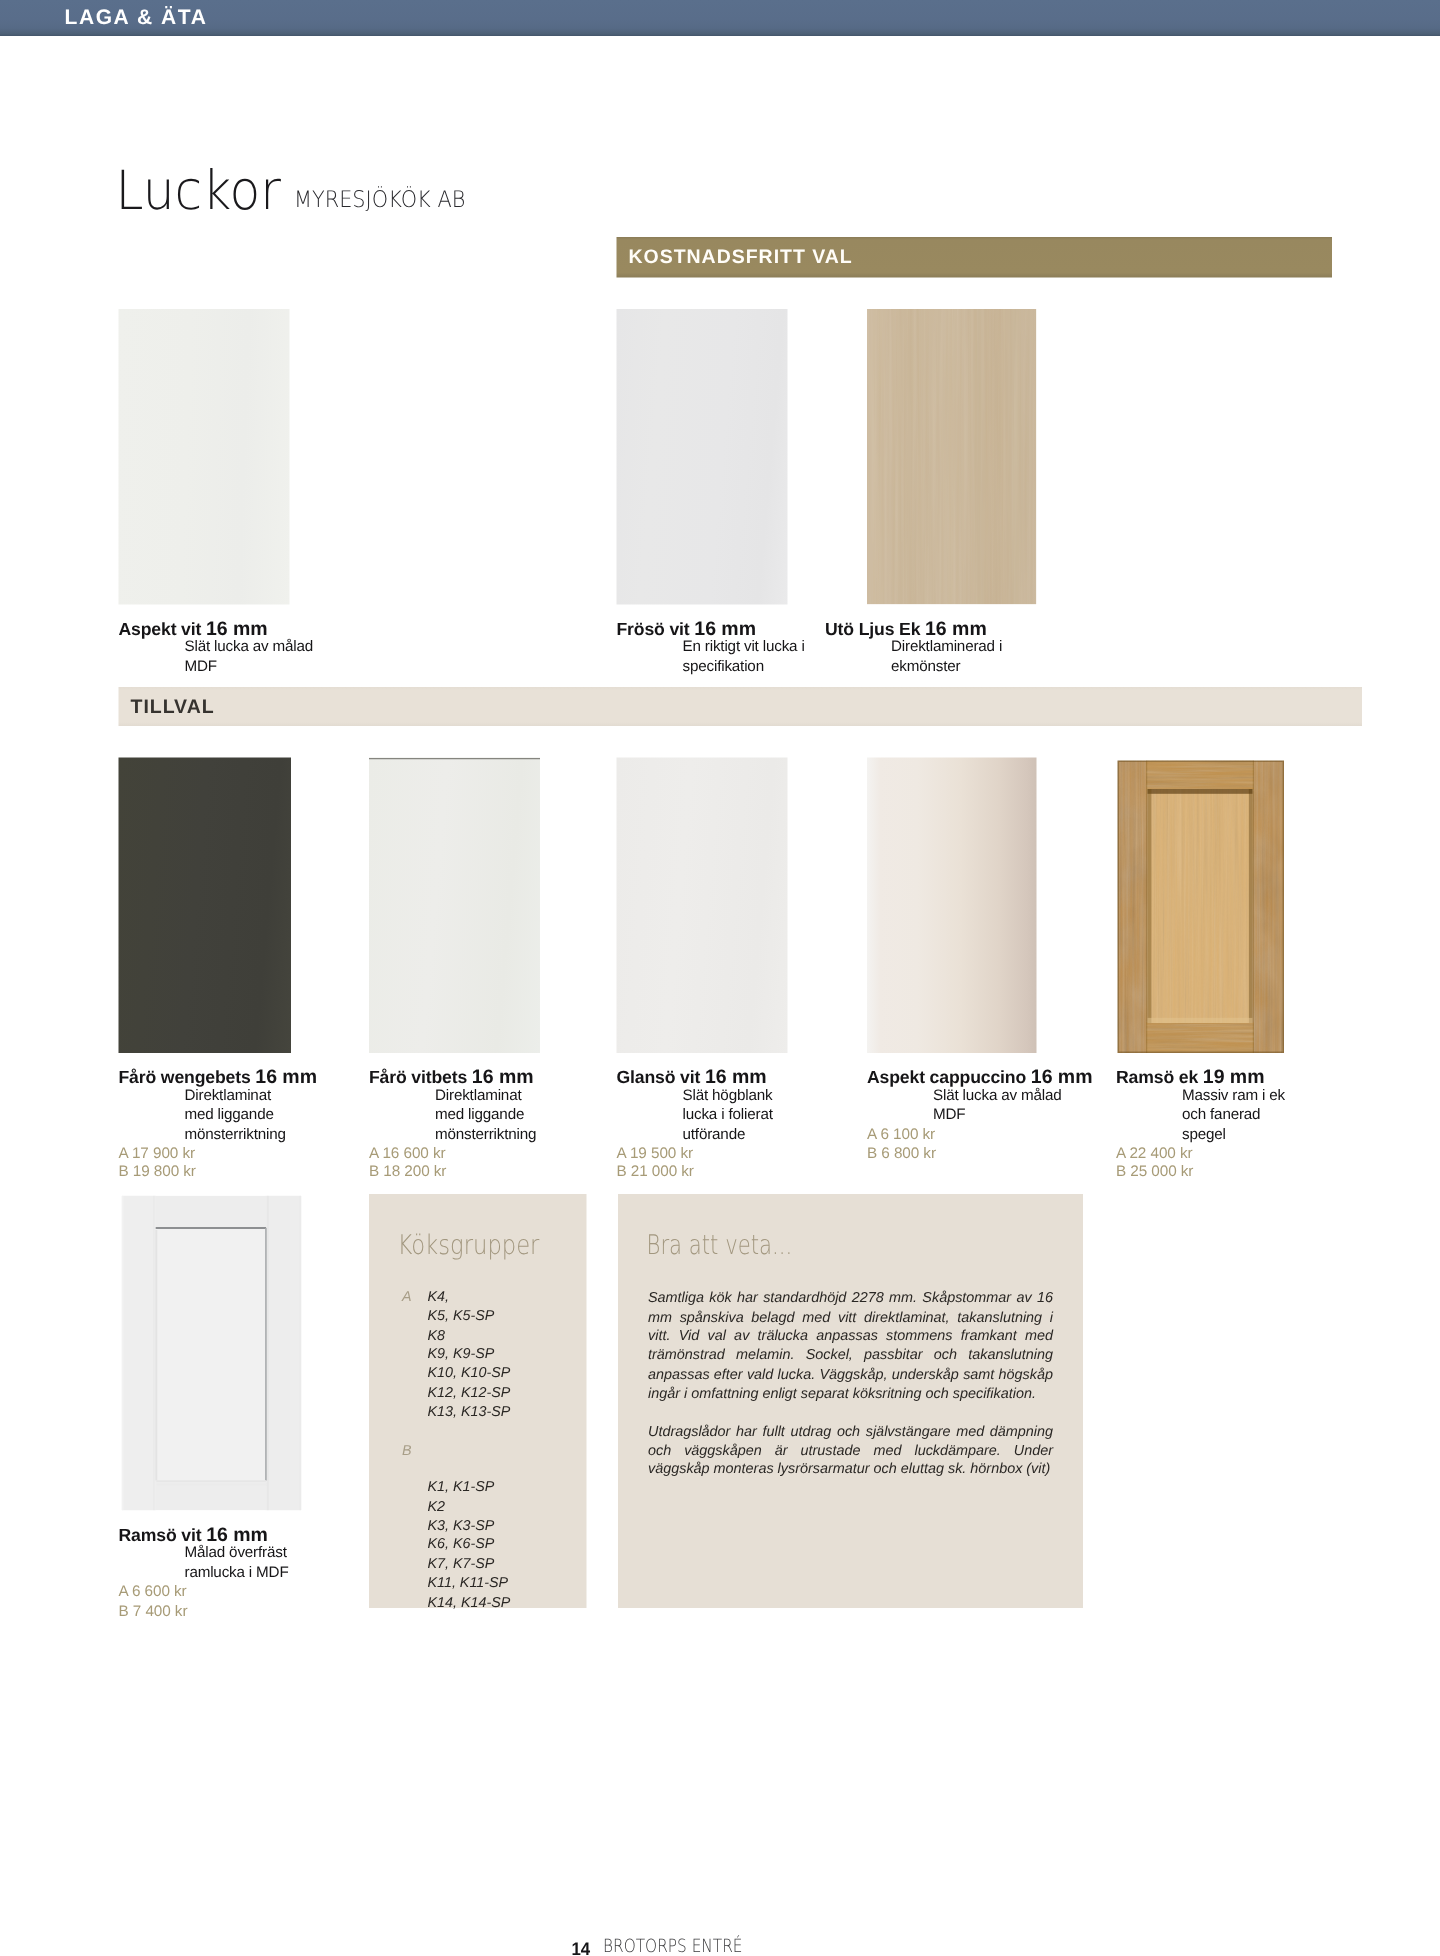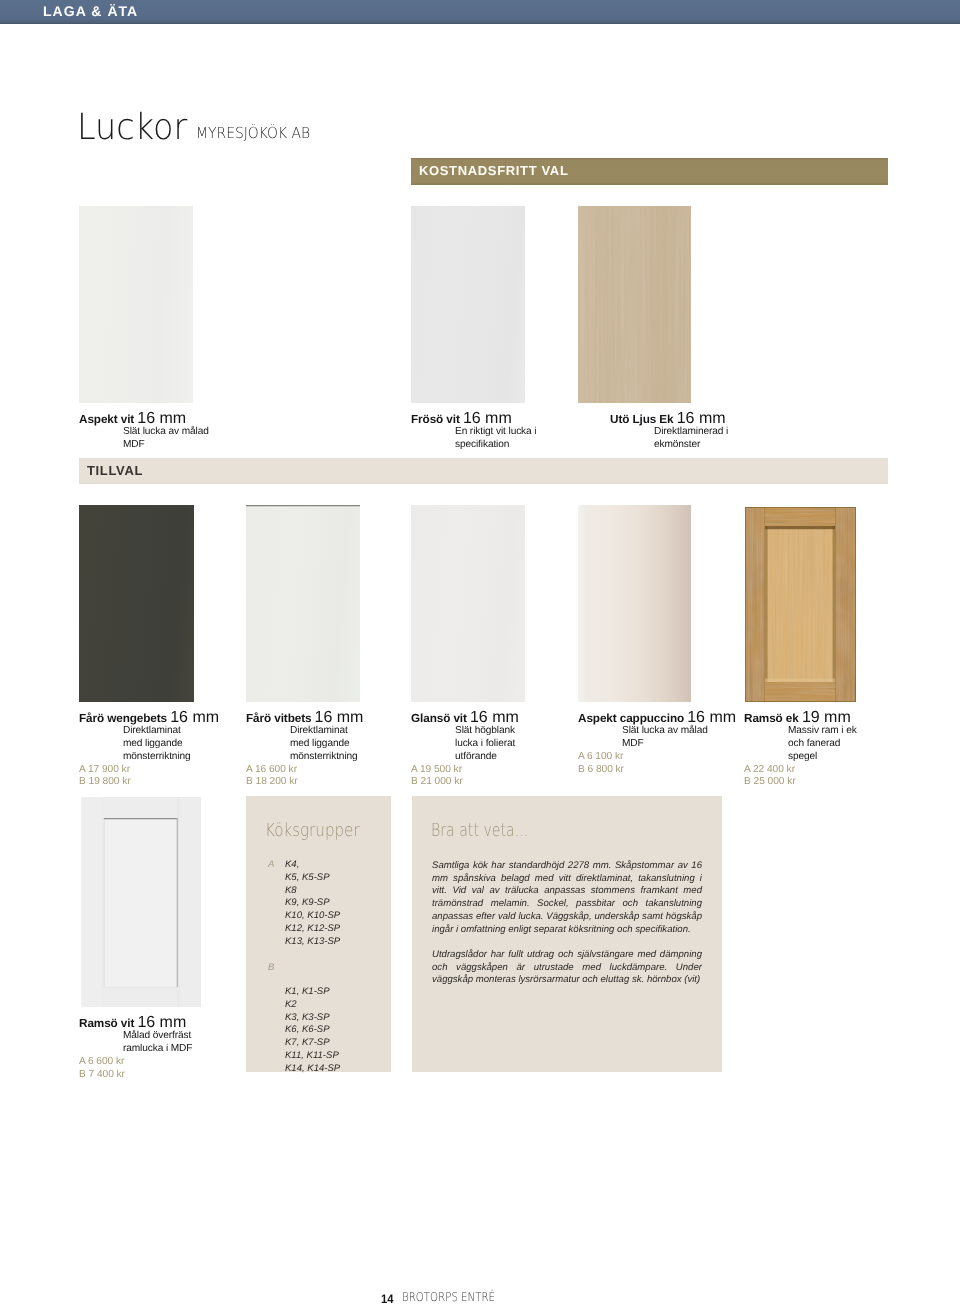--- a/index.html
+++ b/index.html
@@ -15,29 +15,29 @@
   
   .title{position:absolute;left:77px;top:107px;font-size:36px;font-family:"DejaVu Sans",sans-serif;
          font-weight:200;color:#1a191c;transform:scaleX(.931);transform-origin:left top;}
   .brand{position:absolute;left:196px;top:124px;font-size:15.2px;font-family:"DejaVu Sans",sans-serif;
          font-weight:200;color:#2a2a2e;transform:scaleX(.915);transform-origin:left top;}
 
   
   .secbar{position:absolute;background:linear-gradient(to bottom,#8a7c57 0%,#98885f 7%,#99895f 88%,#8b7d58 100%);}
   .secbar > span{position:absolute;left:8px;top:5px;font-size:13px;font-weight:bold;
                  letter-spacing:.65px;color:#fffdf8;}
-  .secbar.light{background:linear-gradient(to bottom,#e4ddd3 0%,#e8e1d7 8%,#e8e1d7 90%,#e2dbd1 100%);}
+  .secbar.light{background:linear-gradient(to bottom,#e4ddd3 0%,#e8e1d7 8%,#e8e1d7 90%,#e2dbd1 100%);padding-left:20px;}
   .secbar.light > span{color:#36332f;}
 
   
   .swatch{position:absolute;overflow:hidden;}
   .ptext{position:absolute;}
   .pname{font-size:11.75px;font-weight:bold;color:#161517;white-space:nowrap;
          letter-spacing:-.1px;line-height:13.2px;}
-  .pname i{font-weight:normal;font-style:normal;font-size:16px;letter-spacing:-.02px;}
+  .pname i{font-weight:bold;font-style:normal;font-size:13px;letter-spacing:-.02px;}
   .pdesc{font-size:10.15px;color:#161517;line-height:12.75px;letter-spacing:-.11px;margin-left:44px;}
   .pprice{font-size:10.2px;color:#a79b77;line-height:12.3px;letter-spacing:-.05px;padding-top:.6px;}
 
   
   .infobox{position:absolute;background:#e6dfd5;}
   .boxtitle{position:absolute;font-size:18px;font-family:"DejaVu Sans",sans-serif;font-weight:200;
             color:#a2977f;white-space:nowrap;transform-origin:left top;}
   .kgletter{position:absolute;font-size:9.55px;font-style:italic;color:#a89e88;line-height:12.83px;}
   .kgitems{position:absolute;font-size:9.55px;font-style:italic;color:#2a2724;line-height:12.83px;
            white-space:pre-line;}
@@ -105,21 +105,21 @@
           <feComponentTransfer in="g" result="gg">
             <feFuncA type="table" tableValues="0 .35"></feFuncA>
           </feComponentTransfer>
           <feComposite in="gg" in2="SourceGraphic" operator="atop"></feComposite>
         </filter>
       </defs>
       <rect width="113" height="197" fill="url(#oakbase)"></rect>
       <rect width="113" height="197" fill="#7a6038" opacity=".17" filter="url(#oakgrain)"></rect>
     </svg>
   </div>
-  <div class="ptext" style="left:610px;top:412px;width:150px;">
+  <div class="ptext" style="left:550px;top:412px;width:150px;">
     <div class="pname"><span>Utö Ljus Ek</span> <i>16 mm</i></div>
     <div class="pdesc">Direktlaminerad i ekmönster</div>
   </div>
 
   <div class="swatch sw-wenge" style="left:79px;top:505px;width:115px;height:197px;"></div>
   <div class="ptext" style="left:79px;top:711px;width:121px;">
     <div class="pname"><span>Fårö wengebets</span> <i>16 mm</i></div>
     <div class="pdesc">Direktlaminat med liggande mönsterriktning</div>
     <div class="pprice">
       <div>A 17 900 kr</div>

